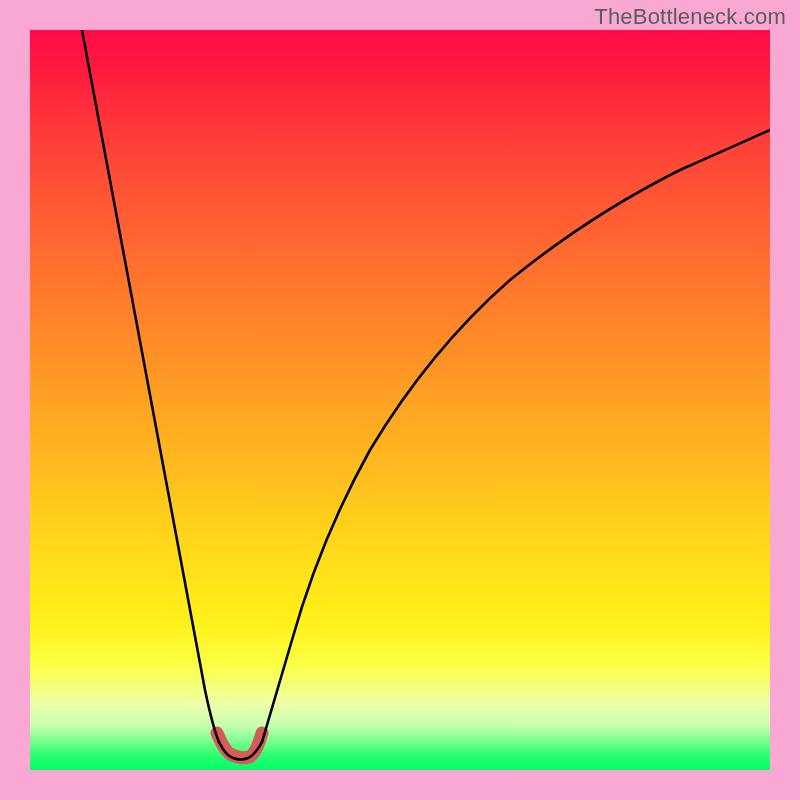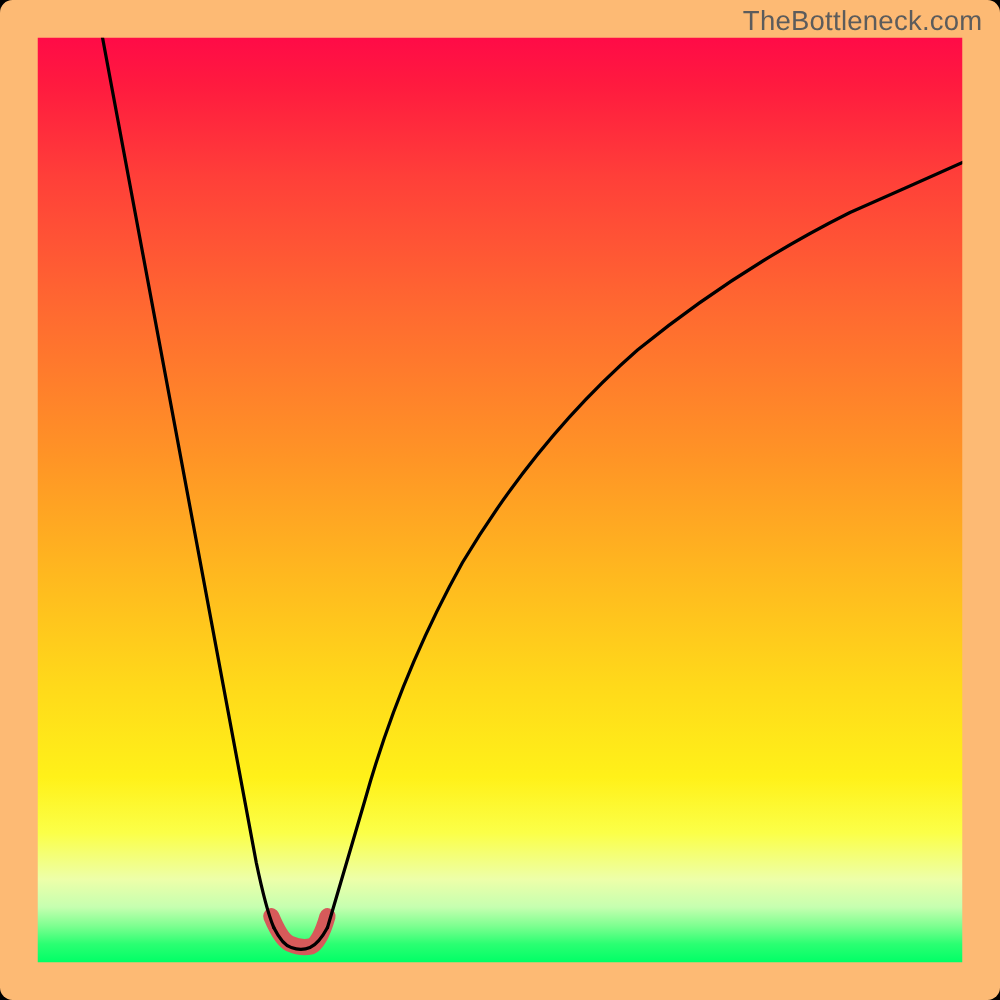--- a/index.html
+++ b/index.html
@@ -7,22 +7,21 @@
     padding: 0;
     width: 800px;
     height: 800px;
     overflow: hidden;
     background: #000;
     font-family: Arial, Helvetica, sans-serif;
   }
   .frame {
     position: absolute;
     inset: 0;
-    background: #fdba74;
-    border-radius: 10px;
+    background: #f9a8d4;
   }
   .plot-area {
     position: absolute;
     left: 30px;
     top: 30px;
     width: 740px;
     height: 740px;
     overflow: hidden;
   }
   .gradient-bg {

